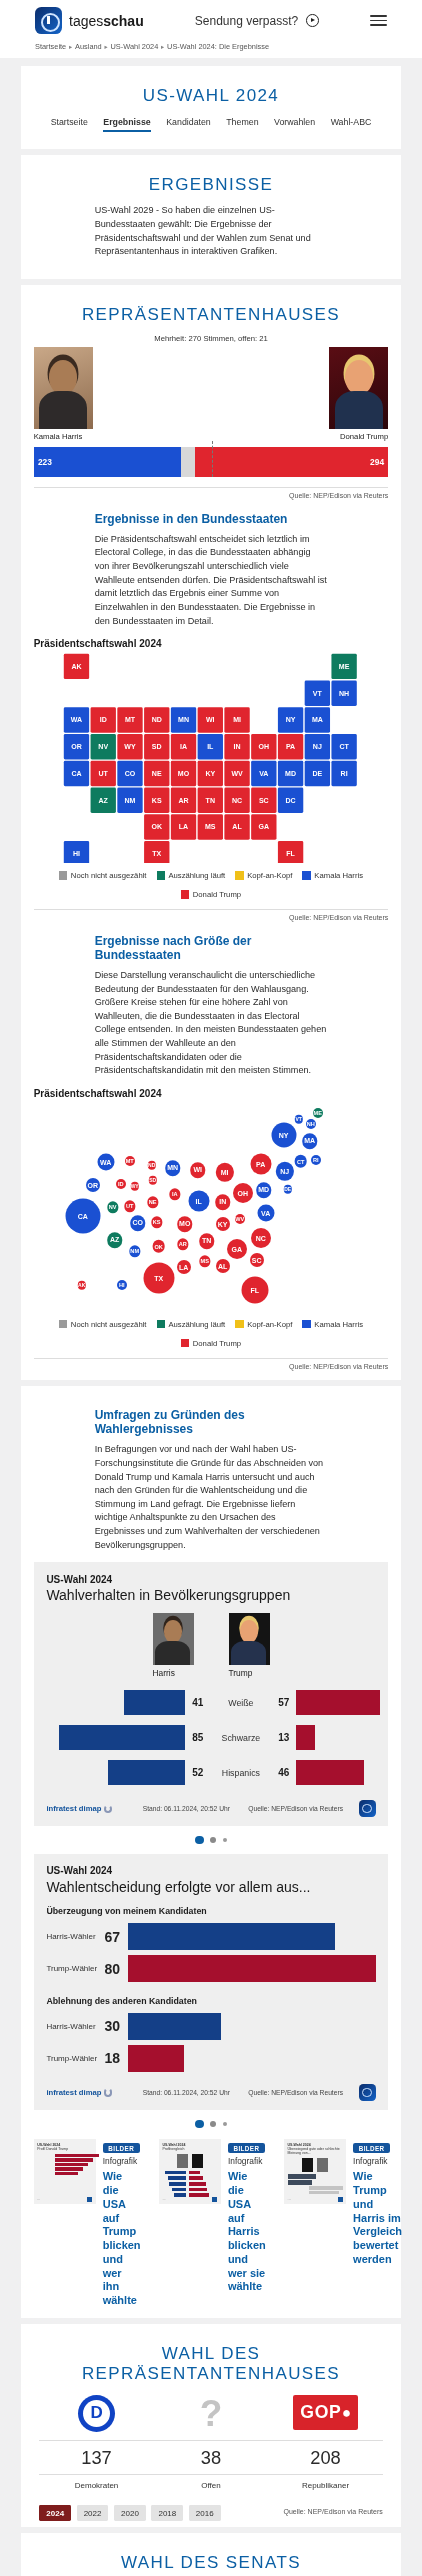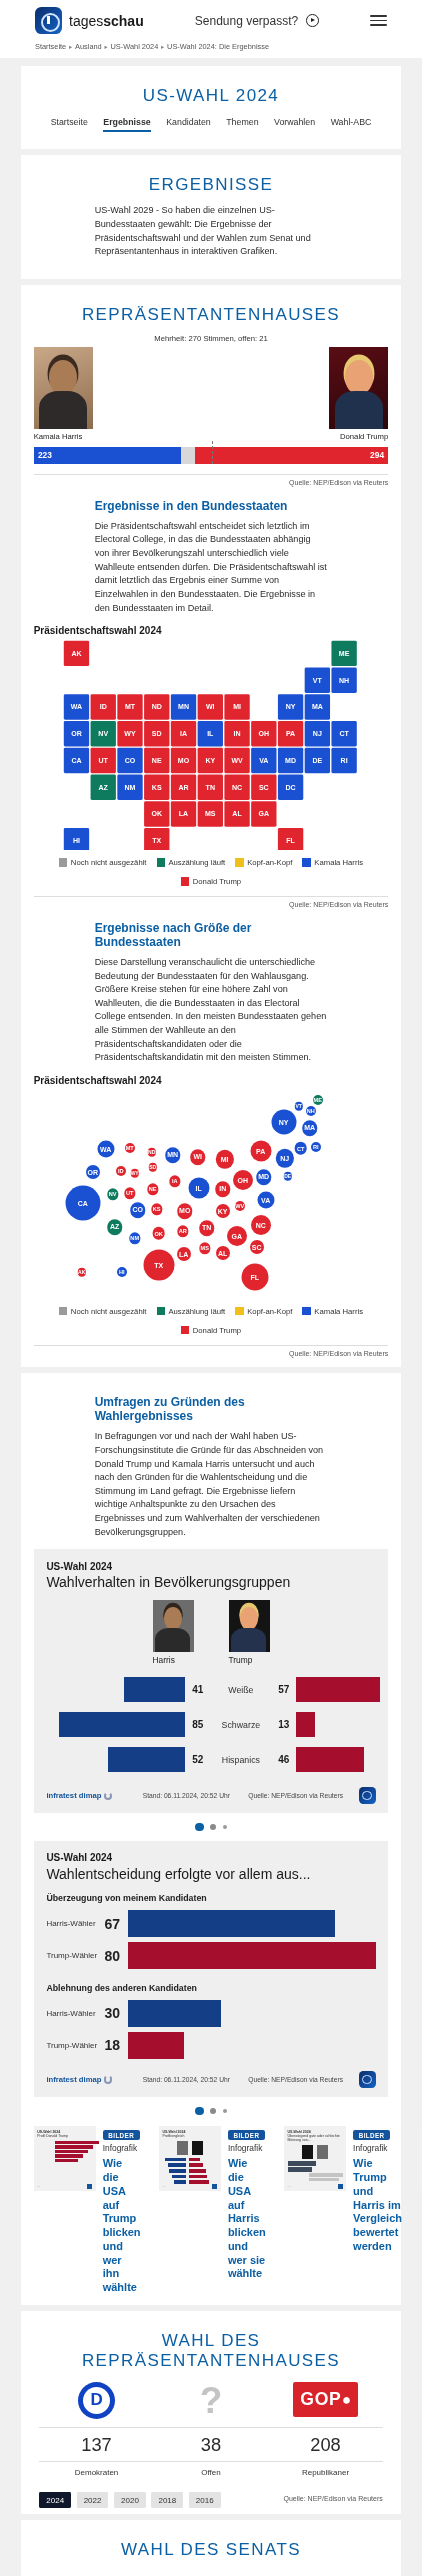--- a/index.html
+++ b/index.html
@@ -40,21 +40,21 @@
   .photo .head { position:absolute; left:15.5px; top:12.7px; width:28px; height:34px; border-radius:50% 50% 46% 46%; }
   .photo .body { position:absolute; left:5.6px; top:44px; width:48px; height:42px; border-radius:40% 40% 0 0; }
   .photo.harris { background:linear-gradient(160deg,#c9a888,#8d6b4e); }
   .photo.harris .head { background:#a97c55; box-shadow:0 -4.2px 0 1.4px #3a2a20; }
   .photo.harris .body { background:#2e2a2a; }
   .photo.trump { background:linear-gradient(160deg,#5a0d14,#2b060a); }
   .photo.trump .head { background:#e8a273; box-shadow:0 -4.2px 0 1.4px #e7c76f; }
   .photo.trump .body { background:#20314e; }
   .cand-name { font-size:7.7px; color:#222; margin-top:2.8px; }
   .pres-bar-wrap { position:relative; margin-top:5.6px; }
-  .pres-bar { display:flex; height:17px; font-size:8.4px; font-weight:700; color:#fff; }
+  .pres-bar { display:flex; height:30px; font-size:8.4px; font-weight:700; color:#fff; }
   .pres-bar .h { background:#1a50d2; display:flex; align-items:center; padding-left:4.2px; }
   .pres-bar .o { background:#d8d8d8; }
   .pres-bar .t { background:#e0252e; display:flex; align-items:center; justify-content:flex-end; padding-right:4.2px; }
   .maj-mark { position:absolute; top:-6.3px; bottom:0; border-left:1.4px dashed #777; }
   .src-line { border-top:0.7px solid #ddd; margin-top:10px; padding-top:4.2px; text-align:right; font-size:7px; color:#555; }
 
   .map-wrap { margin:2.8px 0 1.4px 0; text-align:center; }
   .legend { display:flex; justify-content:center; gap:10px; font-size:7.7px; color:#333; margin:5.6px 0 1.4px 0; flex-wrap:wrap; }
   .legend .it { display:flex; align-items:center; gap:3.5px; }
   .legend .sw { width:8.4px; height:8.4px; }
@@ -127,21 +127,21 @@
   .hs-logos .cell, .hs-nums .cell, .hs-labels .cell { flex:1; text-align:center; }
   .dem-logo { width:37px; height:37px; border-radius:50%; background:#1043c4; margin:0 auto; display:flex; align-items:center; justify-content:center; }
   .dem-logo .inner { width:27px; height:27px; border-radius:50%; background:#fff; display:flex; align-items:center; justify-content:center; font-weight:700; font-size:17px; color:#1043c4; }
   .q-mark { font-size:37px; font-weight:700; color:#c4c4c4; line-height:37px; }
   .gop-logo { width:65px; height:35px; background:#d8232a; border-radius:2.1px; margin:0 auto; display:flex; align-items:center; justify-content:center; color:#fff; font-weight:700; font-size:17.6px; letter-spacing:0.7px; }
   .gop-logo sup { font-size:6.3px; margin-left:1.4px; }
   .hs-nums { display:flex; border-top:0.7px solid #ddd; border-bottom:0.7px solid #ddd; margin-top:8.4px; padding:5.6px 0; font-size:18.3px; color:#2b2b2b; }
   .hs-labels { display:flex; margin-top:5.6px; font-size:8px; color:#333; }
   .years-row { display:flex; align-items:center; margin-top:15.5px; padding:0 5.6px; }
   .year-btn { font-size:8px; padding:3.5px 7px; background:#e3e3e3; color:#333; margin-right:5.6px; border-radius:1.4px; cursor:pointer; }
-  .year-btn.active { background:#0f172a; color:#fff; font-weight:400;text-align:right; }
+  .year-btn.active { background:#7f1d1d; color:#fff; font-weight:700;text-align:right; }
   .years-row .src { margin-left:auto; font-size:7px; color:#555; }
 
   svg text { font-family:"Liberation Sans",sans-serif; }
 </style>
 </head>
 <body>
 
 <header>
   <div class="topbar">
     <div class="ts-logo"></div>

